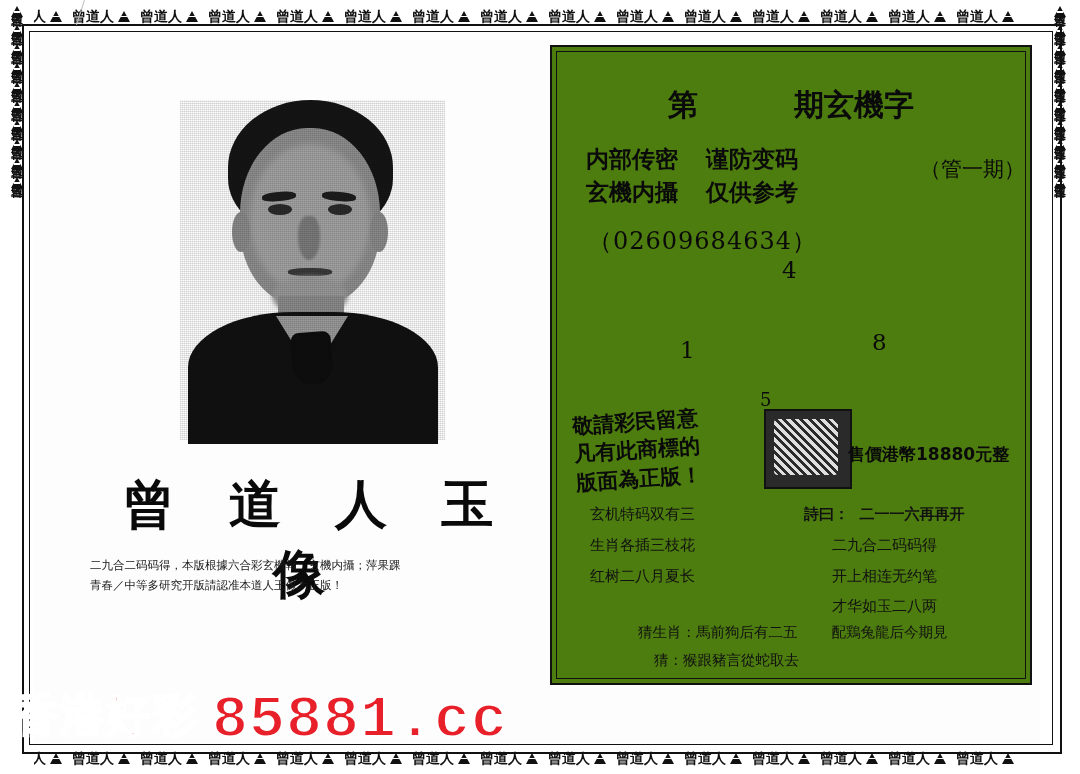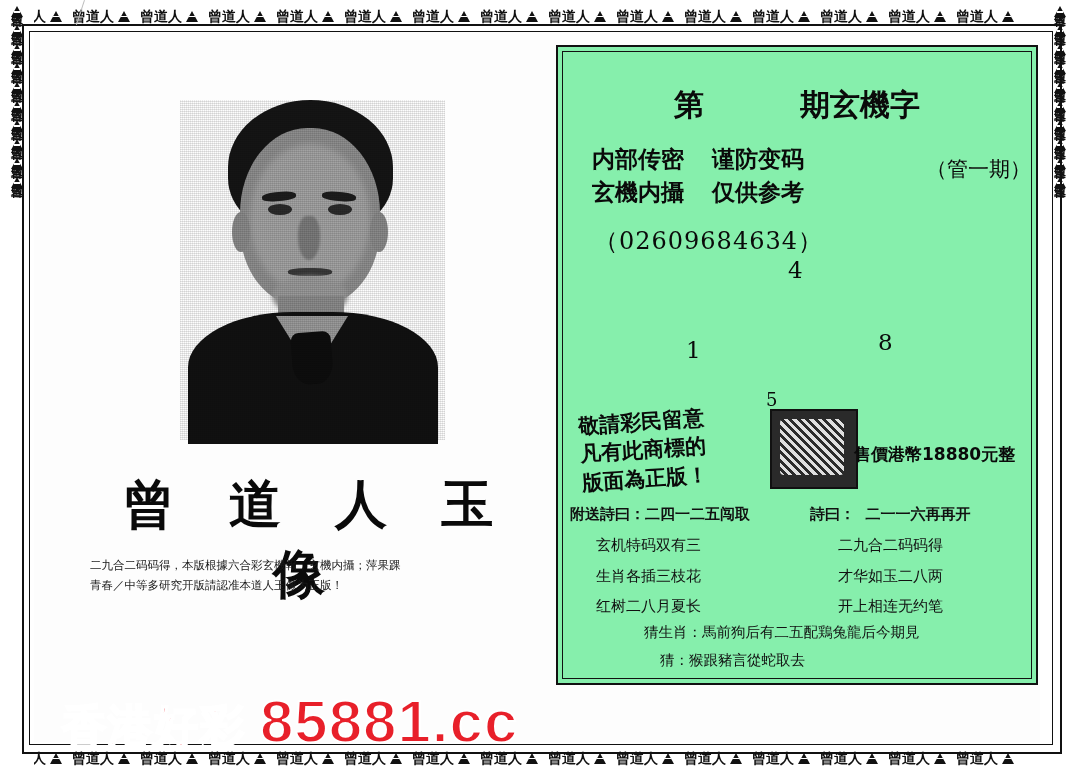--- a/index.html
+++ b/index.html
@@ -130,22 +130,21 @@
   #notes{
     position:absolute;left:20px;top:516px;width:440px;
     font-size:11.5px;line-height:1.7;color:#1a1a1a;
     font-family:"DejaVu Sans", sans-serif;
   }
 
   
   #right-box{
     position:absolute;left:550px;top:45px;width:478px;height:636px;
     border:2px solid #111;
-    background:#86efac;
-    margin-left:6px;
+    background:#4d7c0f;
   }
   #right-box-inner{
     position:absolute;left:4px;top:4px;right:4px;bottom:4px;
     border:1px solid #111;
   }
   .rb{position:absolute;}
   #title-row{
     left:0;top:38px;width:478px;text-align:center;
     font-family:"DejaVu Serif", serif;font-size:30px;font-weight:bold;color:#0a0a0a;
   }
@@ -204,31 +203,30 @@
   .poem-line{white-space:nowrap;}
   #poem-left .poem-line{padding-left:26px;}
   #poem-left .poem-line.first{padding-left:0;}
   #poem-right .poem-line{padding-left:28px;}
   #poem-right .poem-line.first{padding-left:0;}
 
   #zodiac{
     left:86px;top:572px;width:380px;
     font-family:"DejaVu Serif", serif;font-size:14.5px;line-height:1.9;color:#111;
   }
-  #zodiac .z-row{display:flex;}
+  #zodiac .z-row{display:flex;gap:34px;}
   #zodiac .z-row2{padding-left:16px;}
 
   
   #watermark{
     position:absolute;left:14px;top:686px;width:700px;height:70px;
-    display:flex;align-items:flex-end;gap:14px;
-    font-family:Liberation Sans, sans-serif;
+    display:flex;align-items:flex-start;gap:14px;
+    font-family:Liberation Mono, monospace;
     font-weight:bold;
     pointer-events:none;
-    margin-left:48px;
   }
   #wm-cn{
     font-size:44px;color:#e8202a;
     -webkit-text-stroke:2px #ffffff;
     letter-spacing:2px;
   }
   #wm-url{
     font-size:60px;color:#e8202a;
     -webkit-text-stroke:2px #ffffff;
     letter-spacing:1px;
@@ -527,34 +525,31 @@
 
     <div class="rb" id="stamp">
       <div class="inner"></div>
       <div id="stamp-num">5</div>
     </div>
 
     <div class="rb" id="price">售價港幣18880元整</div>
 
     <div class="rb" id="poem-area">
       <div class="poem-col" id="poem-left">
-        <div class="poem-line first poem-head">
-          <span>附送詩曰：</span><span>二四一二五闯取</span>
-        </div>
         <div class="poem-line">玄机特码双有三</div>
         <div class="poem-line">生肖各插三枝花</div>
         <div class="poem-line">红树二八月夏长</div>
       </div>
       <div class="poem-col" id="poem-right">
         <div class="poem-line first poem-head">
           <span>詩曰：</span>&nbsp;&nbsp;<span>二一一六再再开</span>
         </div>
         <div class="poem-line">二九合二码码得</div>
+        <div class="poem-line">开上相连无约笔</div>
         <div class="poem-line">才华如玉二八两</div>
-        <div class="poem-line">开上相连无约笔</div>
       </div>
     </div>
 
     <div class="rb" id="zodiac">
       <div class="z-row">
         <span><span>猜生肖：</span><span>馬前狗后有二五</span></span>
         <span>配鶏兔龍后今期見</span>
       </div>
       <div class="z-row2">
         <span>猜：</span><span>猴跟豬言從蛇取去</span>

